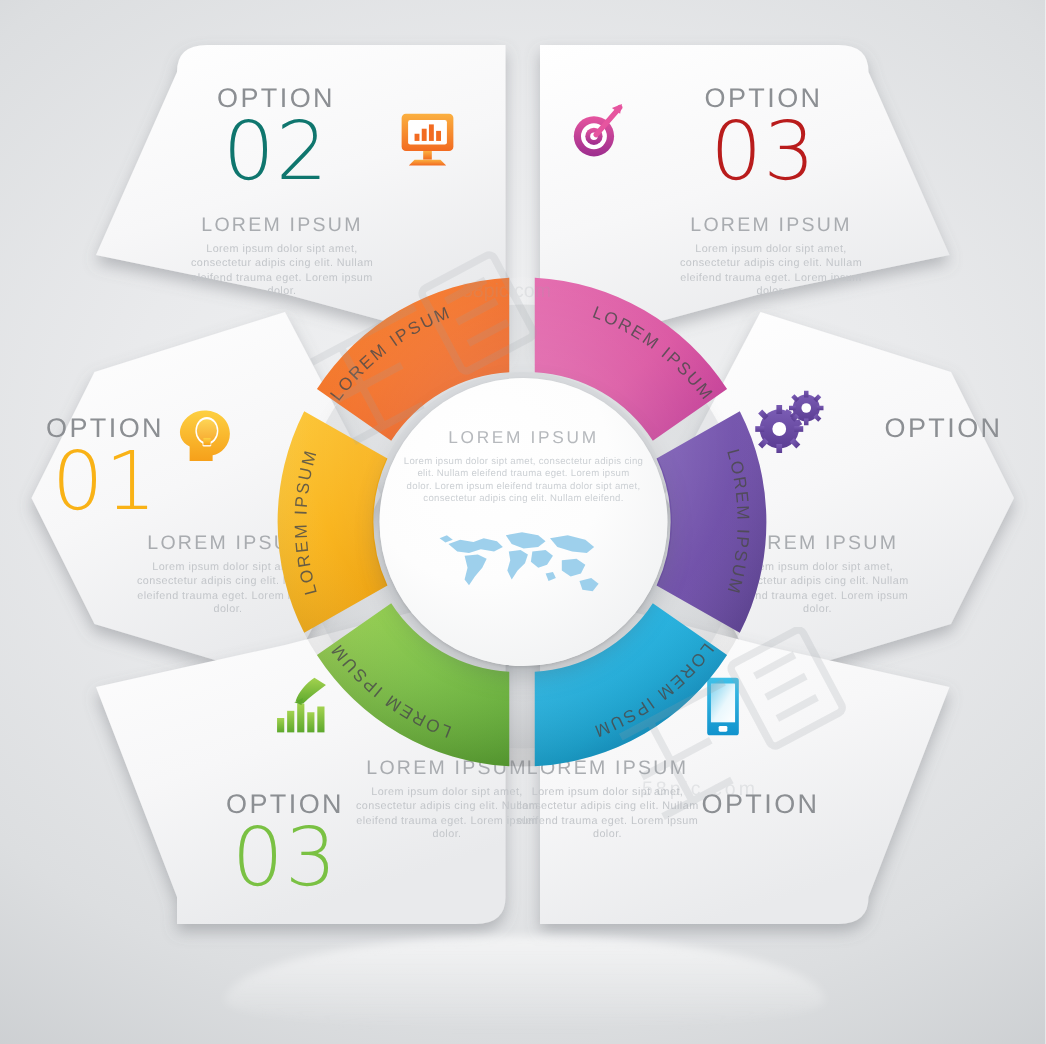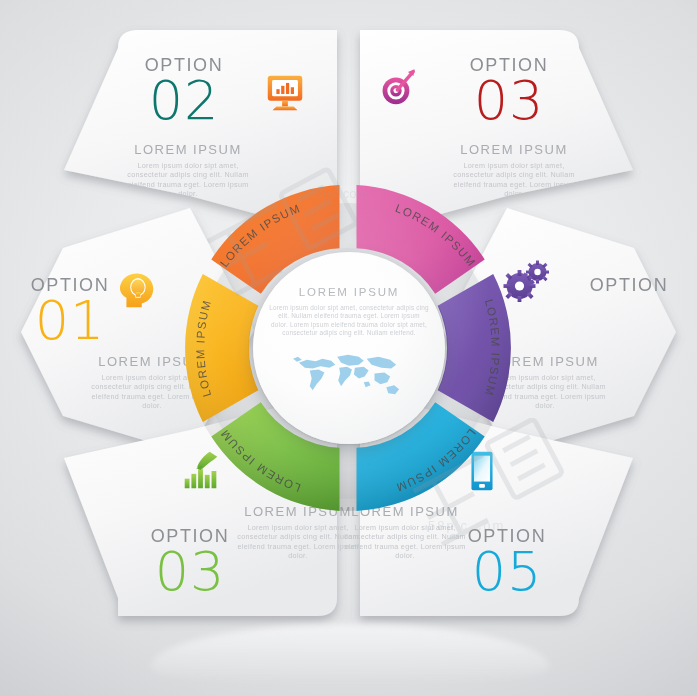--- a/index.html
+++ b/index.html
@@ -309,21 +309,20 @@
     </svg>
     <div class="ico" style="left:112px;top:118px;">
       <svg viewBox="0 0 48 48">
         <rect x="13" y="4" width="22" height="40" rx="2" fill="url(#icoBlue)"></rect>
         <rect x="15.6" y="8" width="16.8" height="27" fill="url(#phoneScreen)"></rect>
         <rect x="21" y="37.5" width="6" height="4" rx="1" fill="#ffffff"></rect>
       </svg>
     </div>
     <div class="ptext" style="left:110px;top:196px;width:100px;">
       <div class="opt-label">OPTION</div>
-      <div class="opt-num" style="color:#16a9d9;">05</div>
     </div>
     <div class="ptext" style="left:-12px;top:172px;width:140px;">
       <div class="lorem-head">LOREM IPSUM</div>
       <div class="lorem-body">Lorem ipsum dolor sipt amet, consectetur adipis cing elit. Nullam eleifend trauma eget. Lorem ipsum dolor.</div>
     </div>
   </div>
 
   <div id="ring">
     <svg width="400" height="400" viewBox="0 0 400 400">
 

